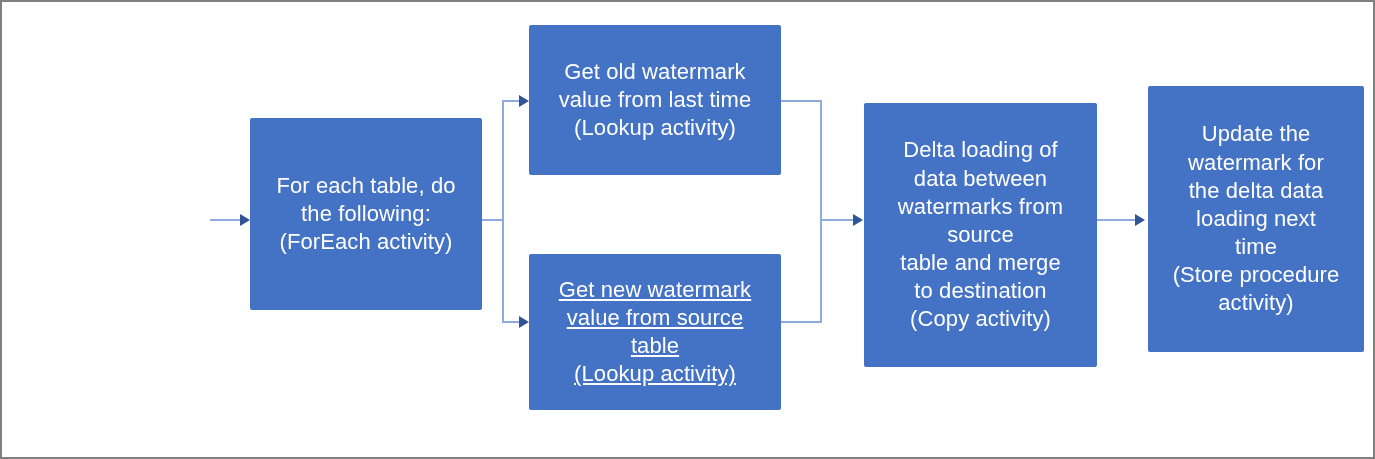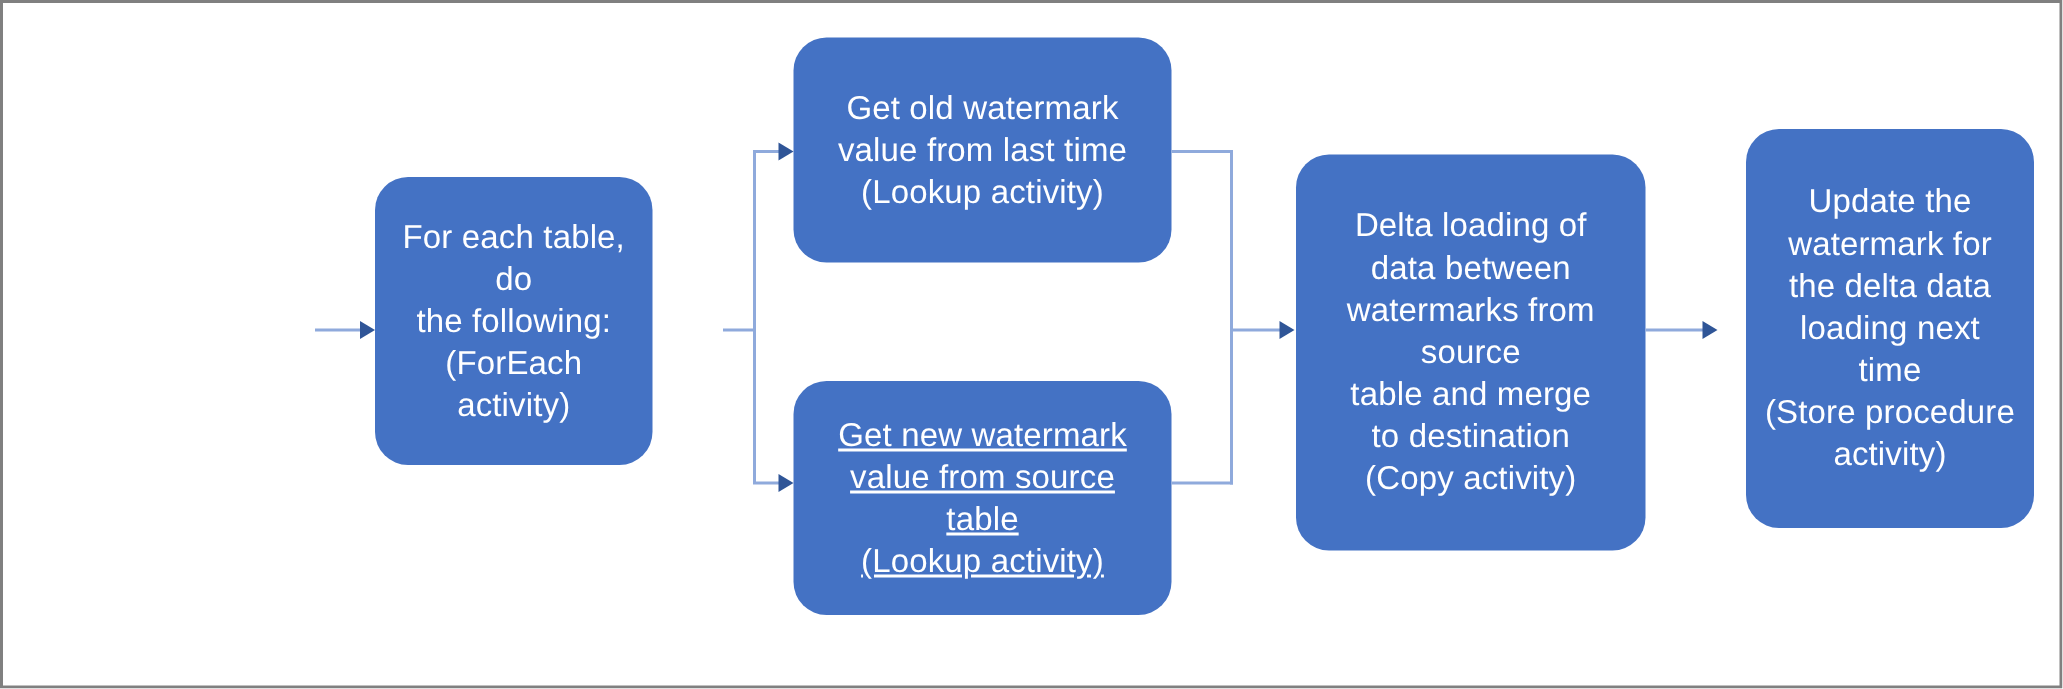--- a/index.html
+++ b/index.html
@@ -17,39 +17,39 @@
     height: 459px;
     background: #ffffff;
     box-sizing: border-box;
     border: 2px solid #808080;
     overflow: hidden;
   }
   .node {
     position: absolute;
     box-sizing: border-box;
     background: #4472C4;
-    border-radius: 22px;
+    border-radius: 2px;
     color: #ffffff;
     display: flex;
     align-items: center;
     justify-content: center;
     text-align: center;
     line-height: 1.28;
     font-size: 22px;
     letter-spacing: 0.1px;
     padding: 4px 10px;
     white-space: pre-line;
   }
   
   #node-pass        { left: 22px;   top: 126px; width: 186px; height: 180px; }
-  #node-foreach     { left: 248px;  top: 116px; width: 185px; height: 192px; }
+  #node-foreach     { left: 248px;  top: 116px; width: 232px; height: 192px; }
   #node-old-wm      { left: 527px;  top: 23px;  width: 252px; height: 150px; }
   #node-new-wm      { left: 527px;  top: 252px; width: 252px; height: 156px; text-decoration: underline; }
   #node-delta       { left: 862px;  top: 84px;  width: 233px; height: 264px; margin-top: 17px; }
-  #node-update      { left: 1146px; top: 84px;  width: 192px; height: 266px; margin-left: 16px; }
+  #node-update      { left: 1146px; top: 84px;  width: 216px; height: 266px; }
 
   
   .conn-h, .conn-v {
     position: absolute;
     background: #8FAADC;
   }
   .conn-h { height: 2px; }
   .conn-v { width: 2px; }
 
   .arrowhead {

